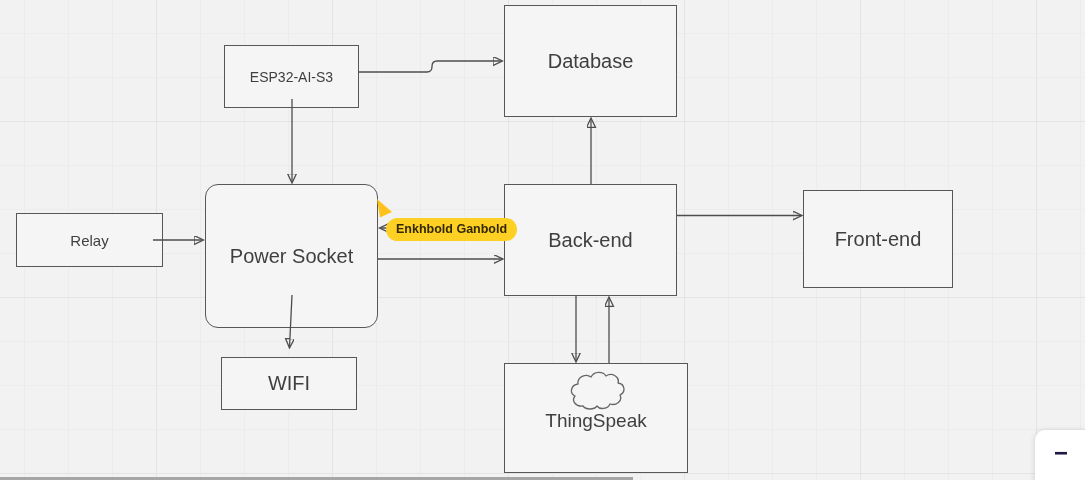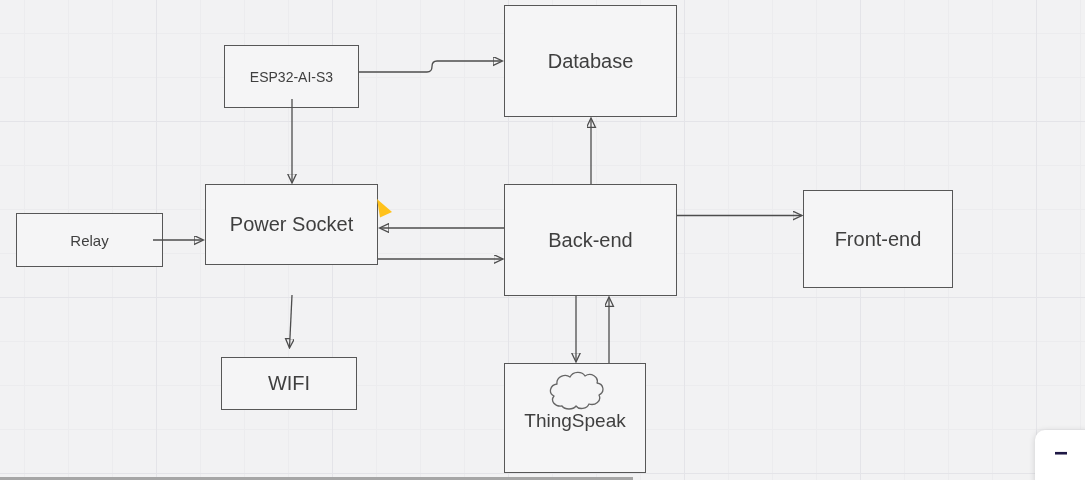--- a/index.html
+++ b/index.html
@@ -25,25 +25,25 @@
     display:flex;
     align-items:center;
     justify-content:center;
     color:#3f3f3f;
     font-size:20px;
   }
   .node .lbl{white-space:nowrap;}
   #node-esp32{left:224px;top:45px;width:135px;height:63px;font-size:14px;}
   #node-database{left:504px;top:5px;width:173px;height:112px;}
   #node-relay{left:16px;top:213px;width:147px;height:54px;font-size:15px;}
-  #node-power-socket{left:205px;top:184px;width:173px;height:81px;}
+  #node-power-socket{left:205px;top:184px;width:173px;height:144px;border-radius:13px;}
   #node-backend{left:504px;top:184px;width:173px;height:112px;align-items:center;}
   #node-frontend{left:803px;top:190px;width:150px;height:98px;}
   #node-wifi{left:221px;top:349px;width:136px;height:53px;margin-top:8px;}
-  #node-thingspeak{left:504px;top:363px;width:142px;height:110px;flex-direction:column;justify-content:flex-start;}
+  #node-thingspeak{left:504px;top:363px;width:184px;height:110px;flex-direction:column;justify-content:flex-start;}
   #node-thingspeak .cloud{margin-top:2px;}
   #node-thingspeak .lbl{margin-top:-2px;font-size:19px;}
   #edge-layer{position:absolute;left:0;top:0;width:1085px;height:480px;pointer-events:none;}
   #edge-layer path{fill:none;stroke:#4d4d4d;stroke-width:1.3px;}
   #overlay-layer{position:absolute;left:0;top:0;width:1085px;height:480px;pointer-events:none;}
   .presence-pill{
     position:absolute;left:386px;top:218px;height:23px;
     padding:0 10px;border-radius:12px;
     background:#ffd024;color:#322800;
     font-size:12.5px;font-weight:600;line-height:23px;white-space:nowrap;
@@ -111,20 +111,23 @@
     <path d="M504,228 H380" marker-end="url(#arrow)"></path>
     <path d="M677,215.5 H801.5" marker-end="url(#arrow)"></path>
     <path d="M292,295 L289.5,347.5" marker-end="url(#arrow)"></path>
     <path d="M576,296 V361.5" marker-end="url(#arrow)"></path>
     <path d="M609,363 V297.5" marker-end="url(#arrow)"></path>
   </svg>
 
   <svg id="overlay-layer" viewBox="0 0 1085 480">
     <polygon points="377,199 392,212 380,217.5" fill="#ffc21c"></polygon>
   </svg>
+  <div class="presence-pill">
+    <span>Enkhbold Ganbold</span>
+  </div>
 
   <div class="hscroll-thumb"></div>
 
   <div class="zoom-toolbar">
     <button class="zoom-out-btn">
       <span>−</span>
     </button>
   </div>
 
 </div>

